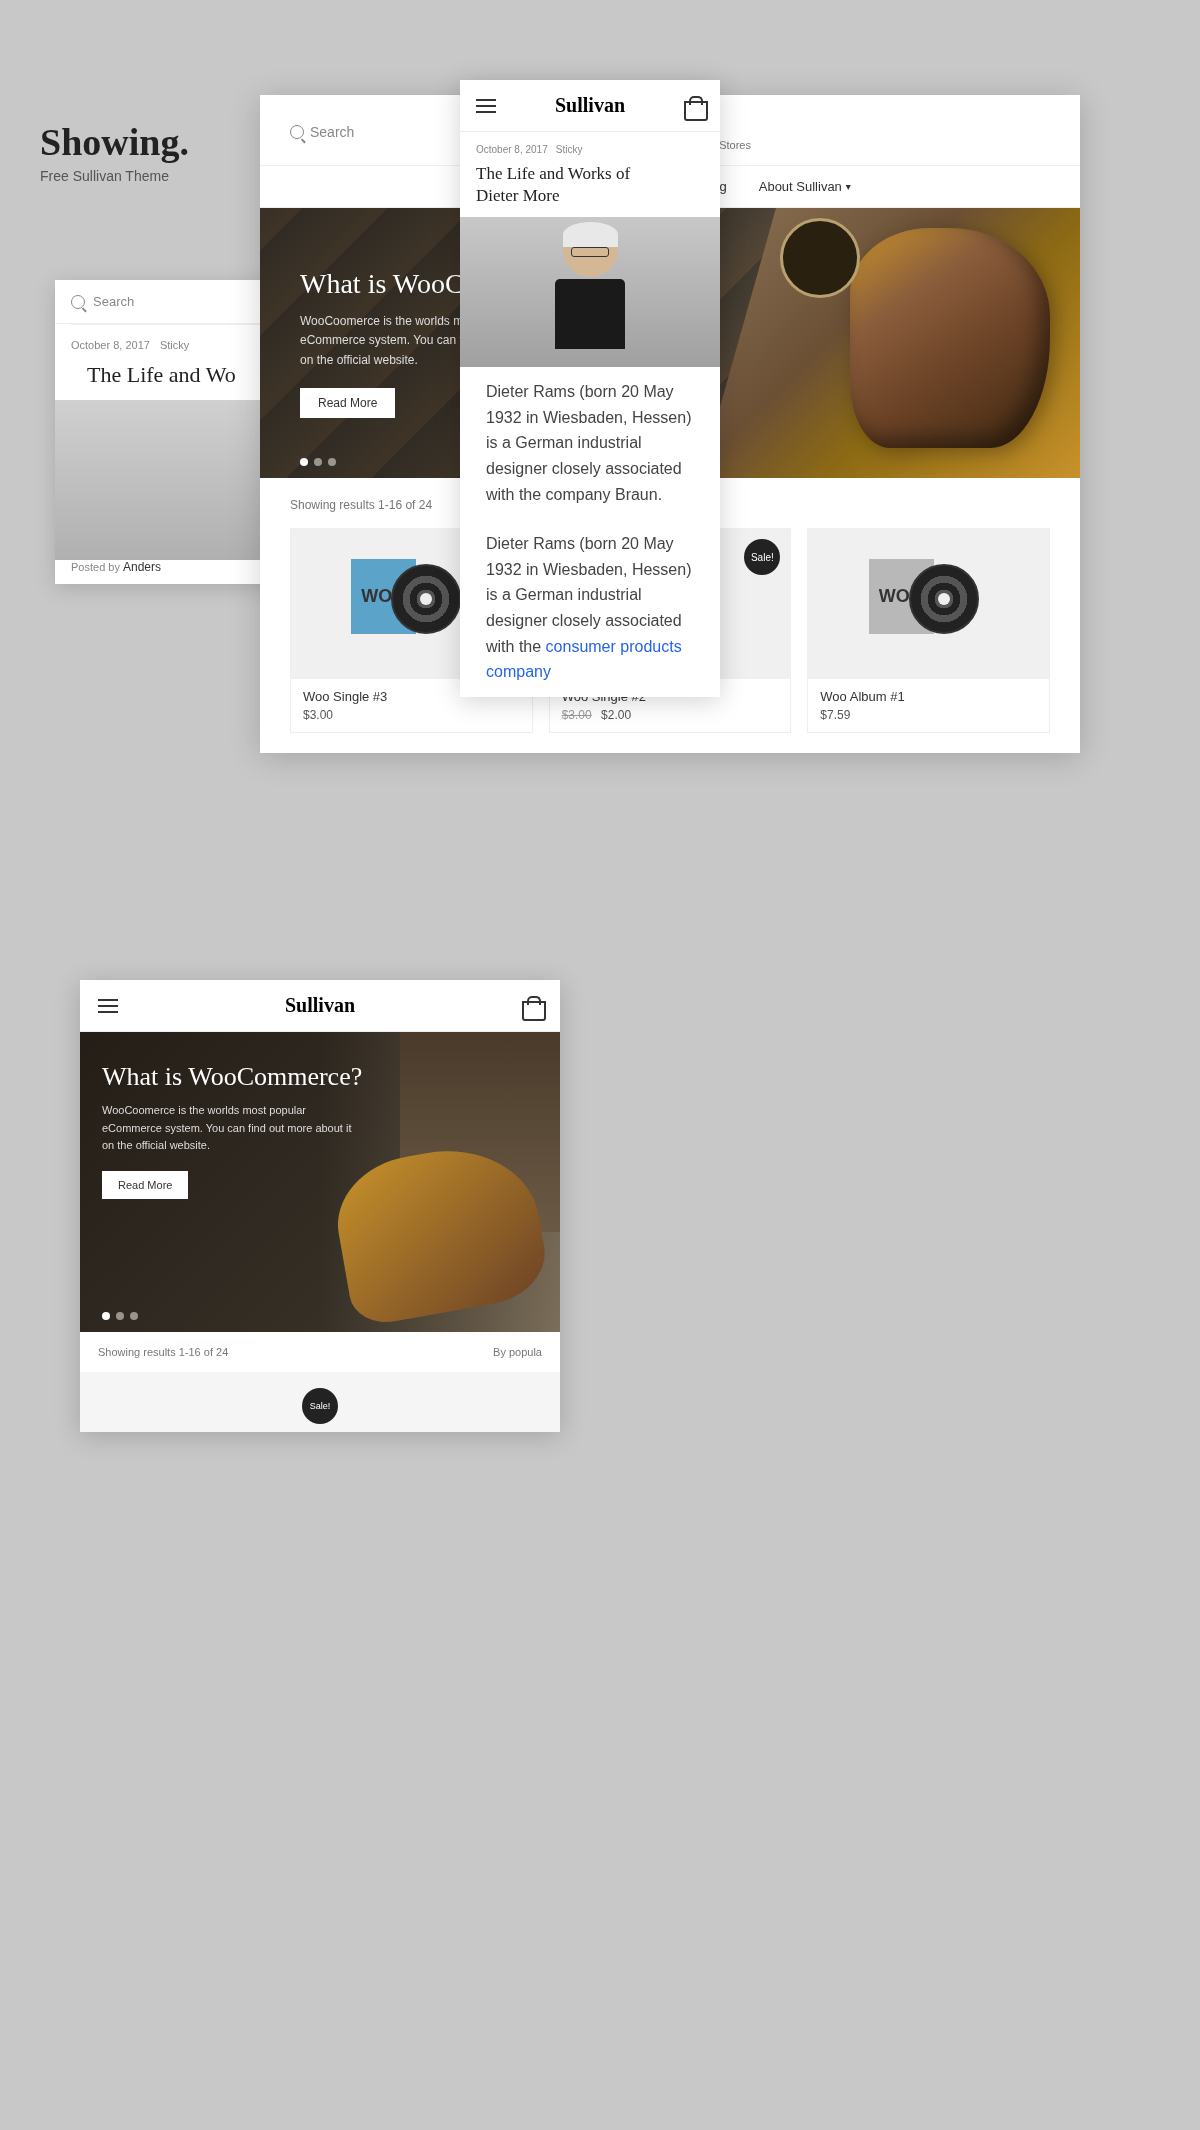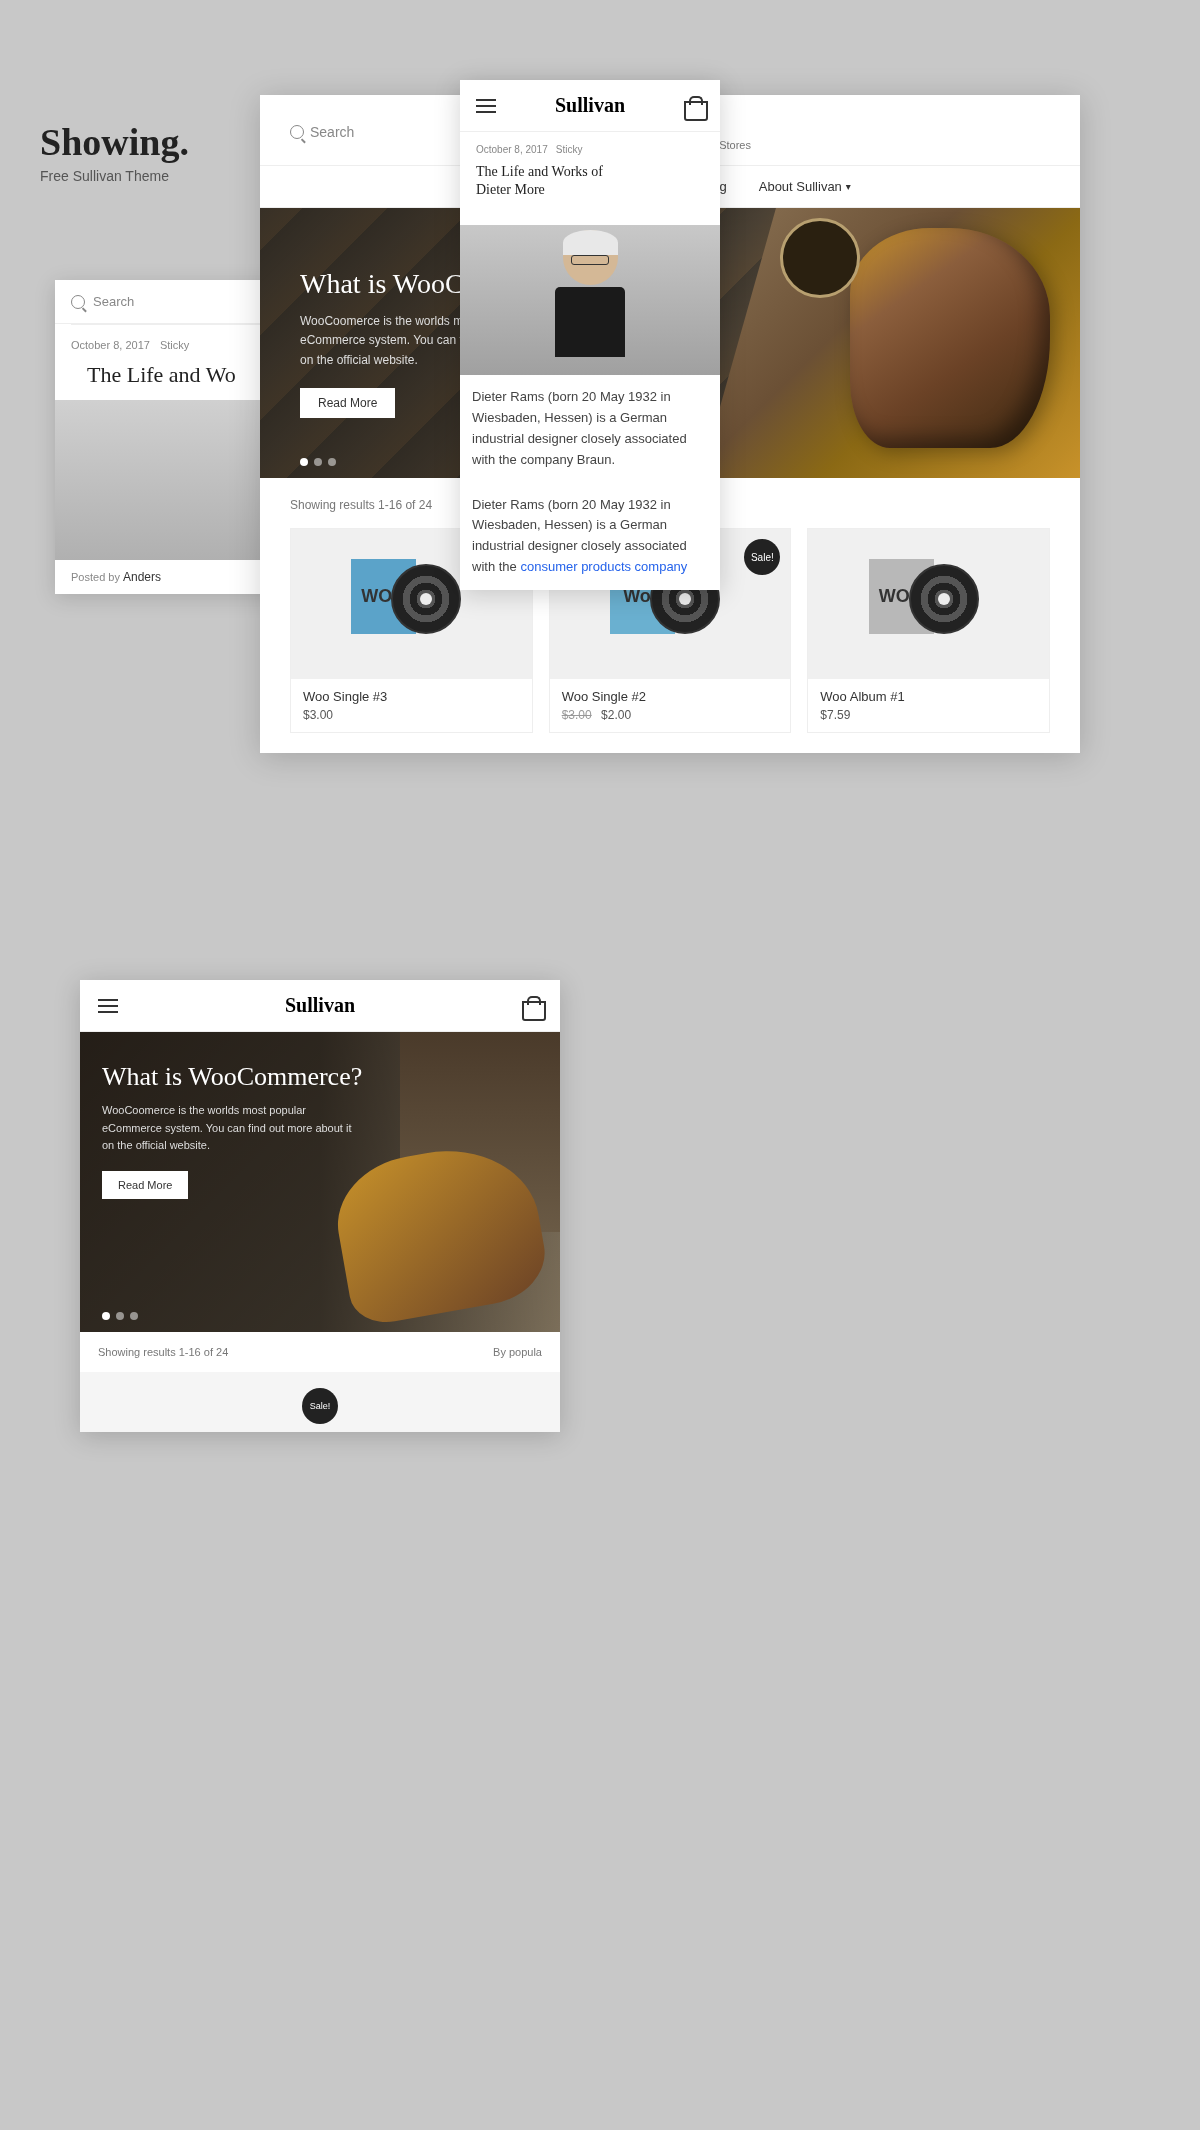--- a/index.html
+++ b/index.html
@@ -368,21 +368,21 @@
     .blog-img-figure {
       position: absolute;
       right: 0;
       bottom: 0;
       width: 60px;
       height: 120px;
       background: linear-gradient(180deg, #888 0%, #555 100%);
       clip-path: polygon(20% 0%, 80% 0%, 100% 100%, 0% 100%);
     }
     .blog-author {
-      padding: 10px 16px;
+      padding: 0 16px;
       font-size: 11px;
       color: #888;
       font-family: Arial, sans-serif;
     }
     .blog-author-name {
       font-size: 12px;
       color: #333;
     }
     .blog-author-right {
       float: right;
@@ -541,22 +541,22 @@
     }
     .mobile-blog-meta {
       padding: 12px 16px 4px;
       font-size: 10px;
       color: #888;
       font-family: Arial, sans-serif;
       display: flex;
       gap: 8px;
     }
     .mobile-blog-title {
-      padding: 4px 16px 26px;
-      font-size: 14px;
+      padding: 4px 16px 10px;
+      font-size: 17px;
       font-family: Georgia, serif;
       color: #222;
       line-height: 1.3;
     }
     .mobile-blog-img {
       width: 100%;
       height: 150px;
       background: linear-gradient(180deg, #c8c8c8 0%, #a0a0a0 100%);
       position: relative;
       overflow: hidden;
@@ -596,22 +596,22 @@
       border-radius: 3px;
     }
     .dieter-body {
       width: 70px;
       height: 70px;
       background: #1a1a1a;
       margin: 2px auto 0;
       border-radius: 5px 5px 0 0;
     }
     .mobile-blog-text {
-      padding: 12px 12px;
-      font-size: 13px;
+      padding: 12px 26px;
+      font-size: 16px;
       color: #444;
       font-family: Arial, sans-serif;
       line-height: 1.6;
     }
     .mobile-blog-text .link-text {
       color: #2563eb;
     }
   </style>
 </head>
 <body>

